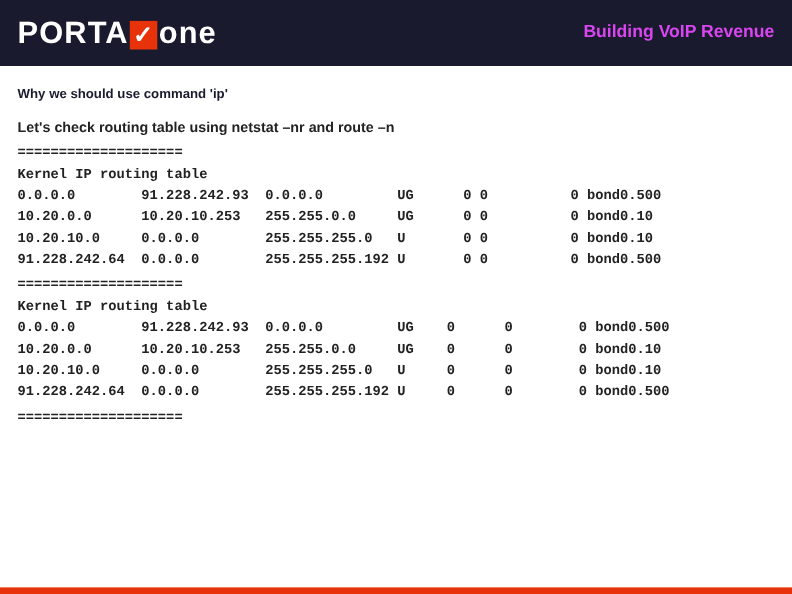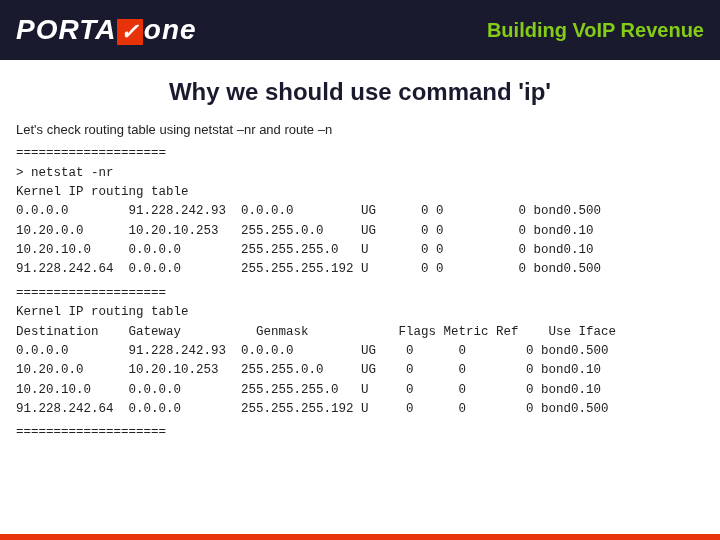--- a/index.html
+++ b/index.html
@@ -26,62 +26,61 @@
       display: flex;
       align-items: center;
     }
 
     .logo-text {
       font-size: 28px;
       font-weight: 900;
       color: #fff;
       letter-spacing: 1px;
       font-family: Arial Black, Arial, sans-serif;
-      font-style: italic;
     }
 
     .logo-text .porta { color: #fff; }
     .logo-text .check-mark {
       display: inline-block;
       background: #e8330a;
       color: #fff;
       font-size: 22px;
       padding: 0 3px;
       margin: 0 1px;
       font-weight: 900;
     }
     .logo-text .one { color: #fff; }
 
     .tagline {
-      color: #84cc16;
-      font-size: 20px;
+      color: #d946ef;
+      font-size: 16px;
       font-weight: bold;
       font-family: Arial, sans-serif;
     }
 
     
     .main-content {
       padding: 18px 16px 10px 16px;
       background: #fff;
     }
 
     .slide-title {
-      text-align: center;
-      font-size: 24px;
+      font-size: 12px;
       font-weight: bold;
       color: #1a1a2e;
       margin-bottom: 14px;
       font-family: Arial, sans-serif;
     }
 
     .content-area {
       font-family: 'Courier New', Courier, monospace;
       font-size: 12.5px;
       color: #222;
       line-height: 1.55;
+      font-weight: bold;
     }
 
     .intro-line {
       font-family: Arial, sans-serif;
       font-size: 13px;
       margin-bottom: 4px;
       color: #222;
     }
 
     .section-block {
@@ -119,35 +118,33 @@
 </div>
 
 <div class="main-content">
   <div class="slide-title">Why we should use command 'ip'</div>
 
   <div class="content-area">
     <div class="intro-line">Let's check routing table using netstat –nr and route –n</div>
     <pre>====================</pre>
 
     <div class="section-block">
-      <pre>&gt; netstat -nr</pre>
       <pre>Kernel IP routing table</pre>
       <div>
         <pre>0.0.0.0        91.228.242.93  0.0.0.0         UG      0 0          0 bond0.500</pre>
         <pre>10.20.0.0      10.20.10.253   255.255.0.0     UG      0 0          0 bond0.10</pre>
         <pre>10.20.10.0     0.0.0.0        255.255.255.0   U       0 0          0 bond0.10</pre>
         <pre>91.228.242.64  0.0.0.0        255.255.255.192 U       0 0          0 bond0.500</pre>
       </div>
     </div>
 
     <pre>====================</pre>
 
     <div class="section-block">
       <pre>Kernel IP routing table</pre>
-      <pre>Destination    Gateway          Genmask            Flags Metric Ref    Use Iface</pre>
       <div>
         <pre>0.0.0.0        91.228.242.93  0.0.0.0         UG    0      0        0 bond0.500</pre>
         <pre>10.20.0.0      10.20.10.253   255.255.0.0     UG    0      0        0 bond0.10</pre>
         <pre>10.20.10.0     0.0.0.0        255.255.255.0   U     0      0        0 bond0.10</pre>
         <pre>91.228.242.64  0.0.0.0        255.255.255.192 U     0      0        0 bond0.500</pre>
       </div>
     </div>
 
     <pre>====================</pre>
   </div>

